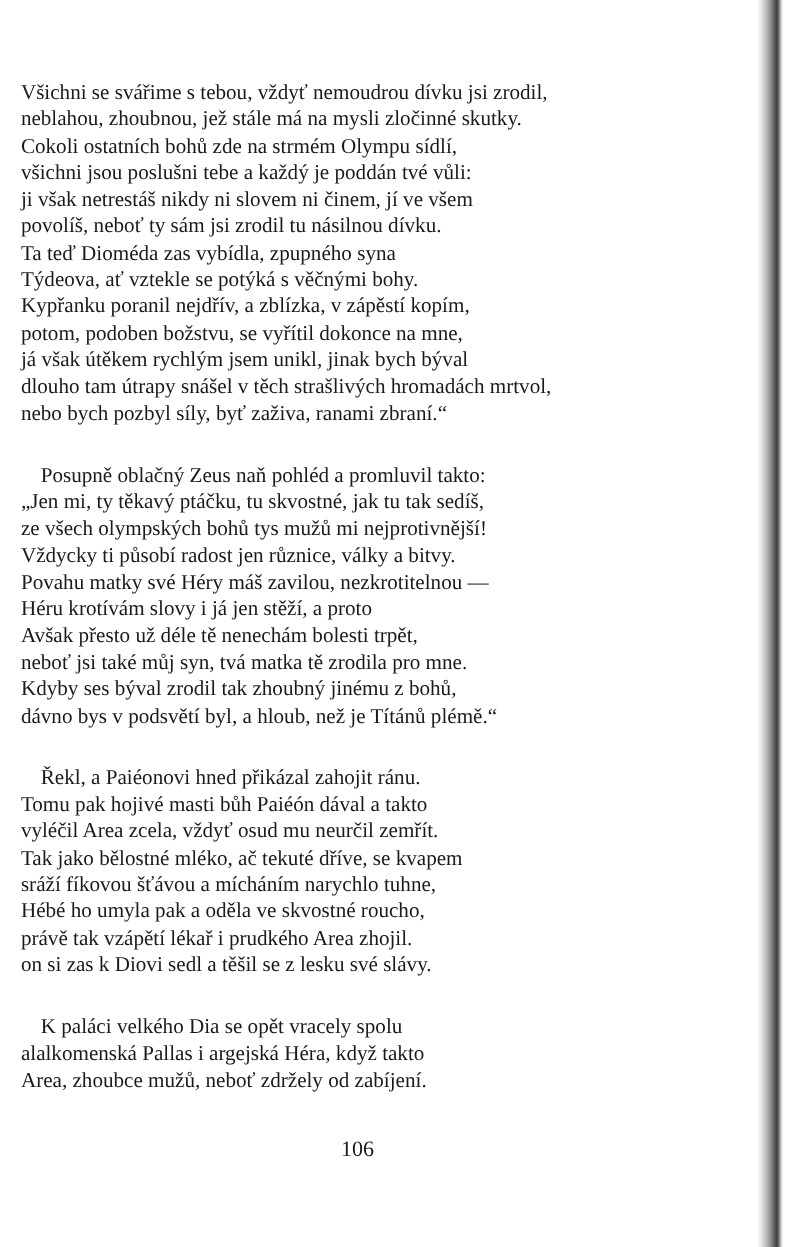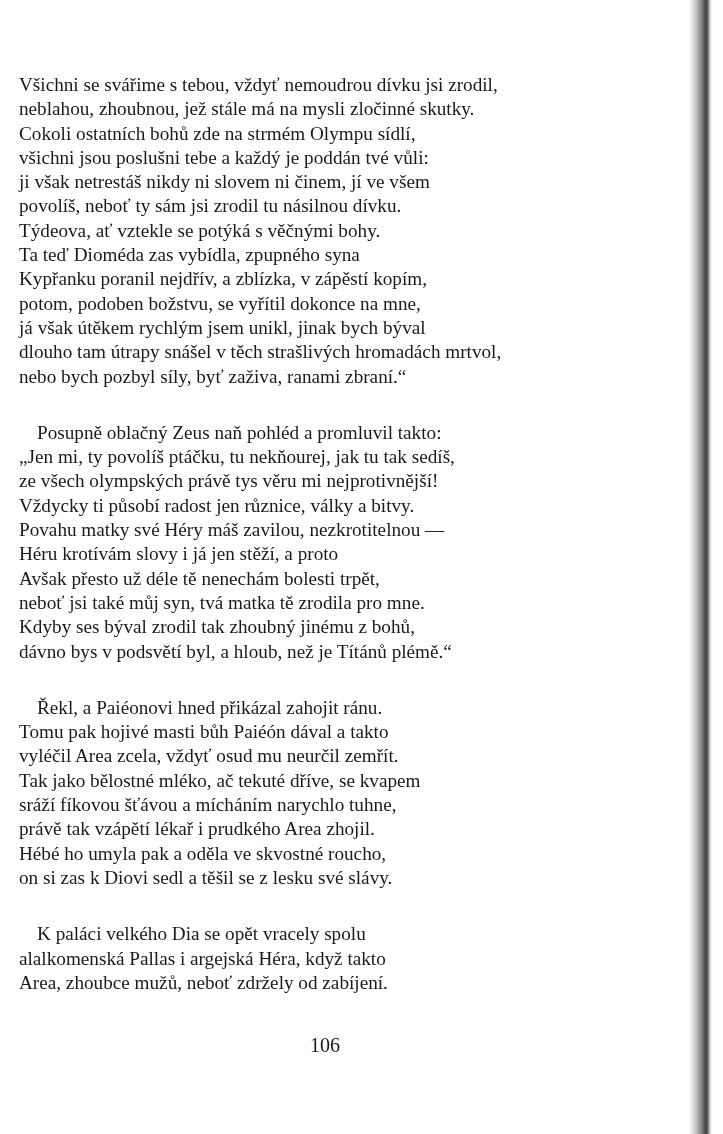--- a/index.html
+++ b/index.html
@@ -78,50 +78,50 @@
 
   <div class="text-block">
 
     <p class="stanza">
       <span class="line">Všichni se svářime s tebou, vždyť nemoudrou dívku jsi zrodil,</span>
       <span class="line">neblahou, zhoubnou, jež stále má na mysli zločinné skutky.</span>
       <span class="line">Cokoli ostatních bohů zde na strmém Olympu sídlí,</span>
       <span class="line">všichni jsou poslušni tebe a každý je poddán tvé vůli:</span>
       <span class="line">ji však netrestáš nikdy ni slovem ni činem, jí ve všem</span>
       <span class="line">povolíš, neboť ty sám jsi zrodil tu násilnou dívku.</span>
+      <span class="line">Ta teď Dioméda zas vybídla, zpupného syna</span>
       <span class="line">Týdeova, ať vztekle se potýká s věčnými bohy.</span>
-      <span class="line">Ta teď Dioméda zas vybídla, zpupného syna</span>
       <span class="line">Kypřanku poranil nejdřív, a zblízka, v zápěstí kopím,</span>
       <span class="line">potom, podoben božstvu, se vyřítil dokonce na mne,</span>
       <span class="line">já však útěkem rychlým jsem unikl, jinak bych býval</span>
       <span class="line">dlouho tam útrapy snášel v těch strašlivých hromadách mrtvol,</span>
       <span class="line">nebo bych pozbyl síly, byť zaživa, ranami zbraní.“</span>
     </p>
 
     <p class="stanza">
       <span class="line indent">Posupně oblačný Zeus naň pohléd a promluvil takto:</span>
-      <span class="line">„Jen mi, ty povolíš ptáčku, tu nekňourej, jak tu tak sedíš,</span>
-      <span class="line">ze všech olympských právě tys věru mi nejprotivnější!</span>
+      <span class="line">„Jen mi, ty těkavý ptáčku, tu skvostné, jak tu tak sedíš,</span>
+      <span class="line">ze všech olympských bohů tys mužů mi nejprotivnější!</span>
       <span class="line">Vždycky ti působí radost jen různice, války a bitvy.</span>
       <span class="line">Povahu matky své Héry máš zavilou, nezkrotitelnou —</span>
       <span class="line">Héru krotívám slovy i já jen stěží, a proto</span>
       <span class="line">Avšak přesto už déle tě nenechám bolesti trpět,</span>
       <span class="line">neboť jsi také můj syn, tvá matka tě zrodila pro mne.</span>
       <span class="line">Kdyby ses býval zrodil tak zhoubný jinému z bohů,</span>
       <span class="line">dávno bys v podsvětí byl, a hloub, než je Títánů plémě.“</span>
     </p>
 
     <p class="stanza">
       <span class="line indent">Řekl, a Paiéonovi hned přikázal zahojit ránu.</span>
       <span class="line">Tomu pak hojivé masti bůh Paiéón dával a takto</span>
       <span class="line">vyléčil Area zcela, vždyť osud mu neurčil zemřít.</span>
       <span class="line">Tak jako bělostné mléko, ač tekuté dříve, se kvapem</span>
       <span class="line">sráží fíkovou šťávou a mícháním narychlo tuhne,</span>
+      <span class="line">Hébé ho umyla pak a oděla ve skvostné roucho,</span>
       <span class="line">právě tak vzápětí lékař i prudkého Area zhojil.</span>
-      <span class="line">Hébé ho umyla pak a oděla ve skvostné roucho,</span>
       <span class="line">on si zas k Diovi sedl a těšil se z lesku své slávy.</span>
     </p>
 
     <p class="stanza">
       <span class="line indent">K paláci velkého Dia se opět vracely spolu</span>
       <span class="line">alalkomenská Pallas i argejská Héra, když takto</span>
       <span class="line">Area, zhoubce mužů, neboť zdržely od zabíjení.</span>
     </p>
   </div>
 

